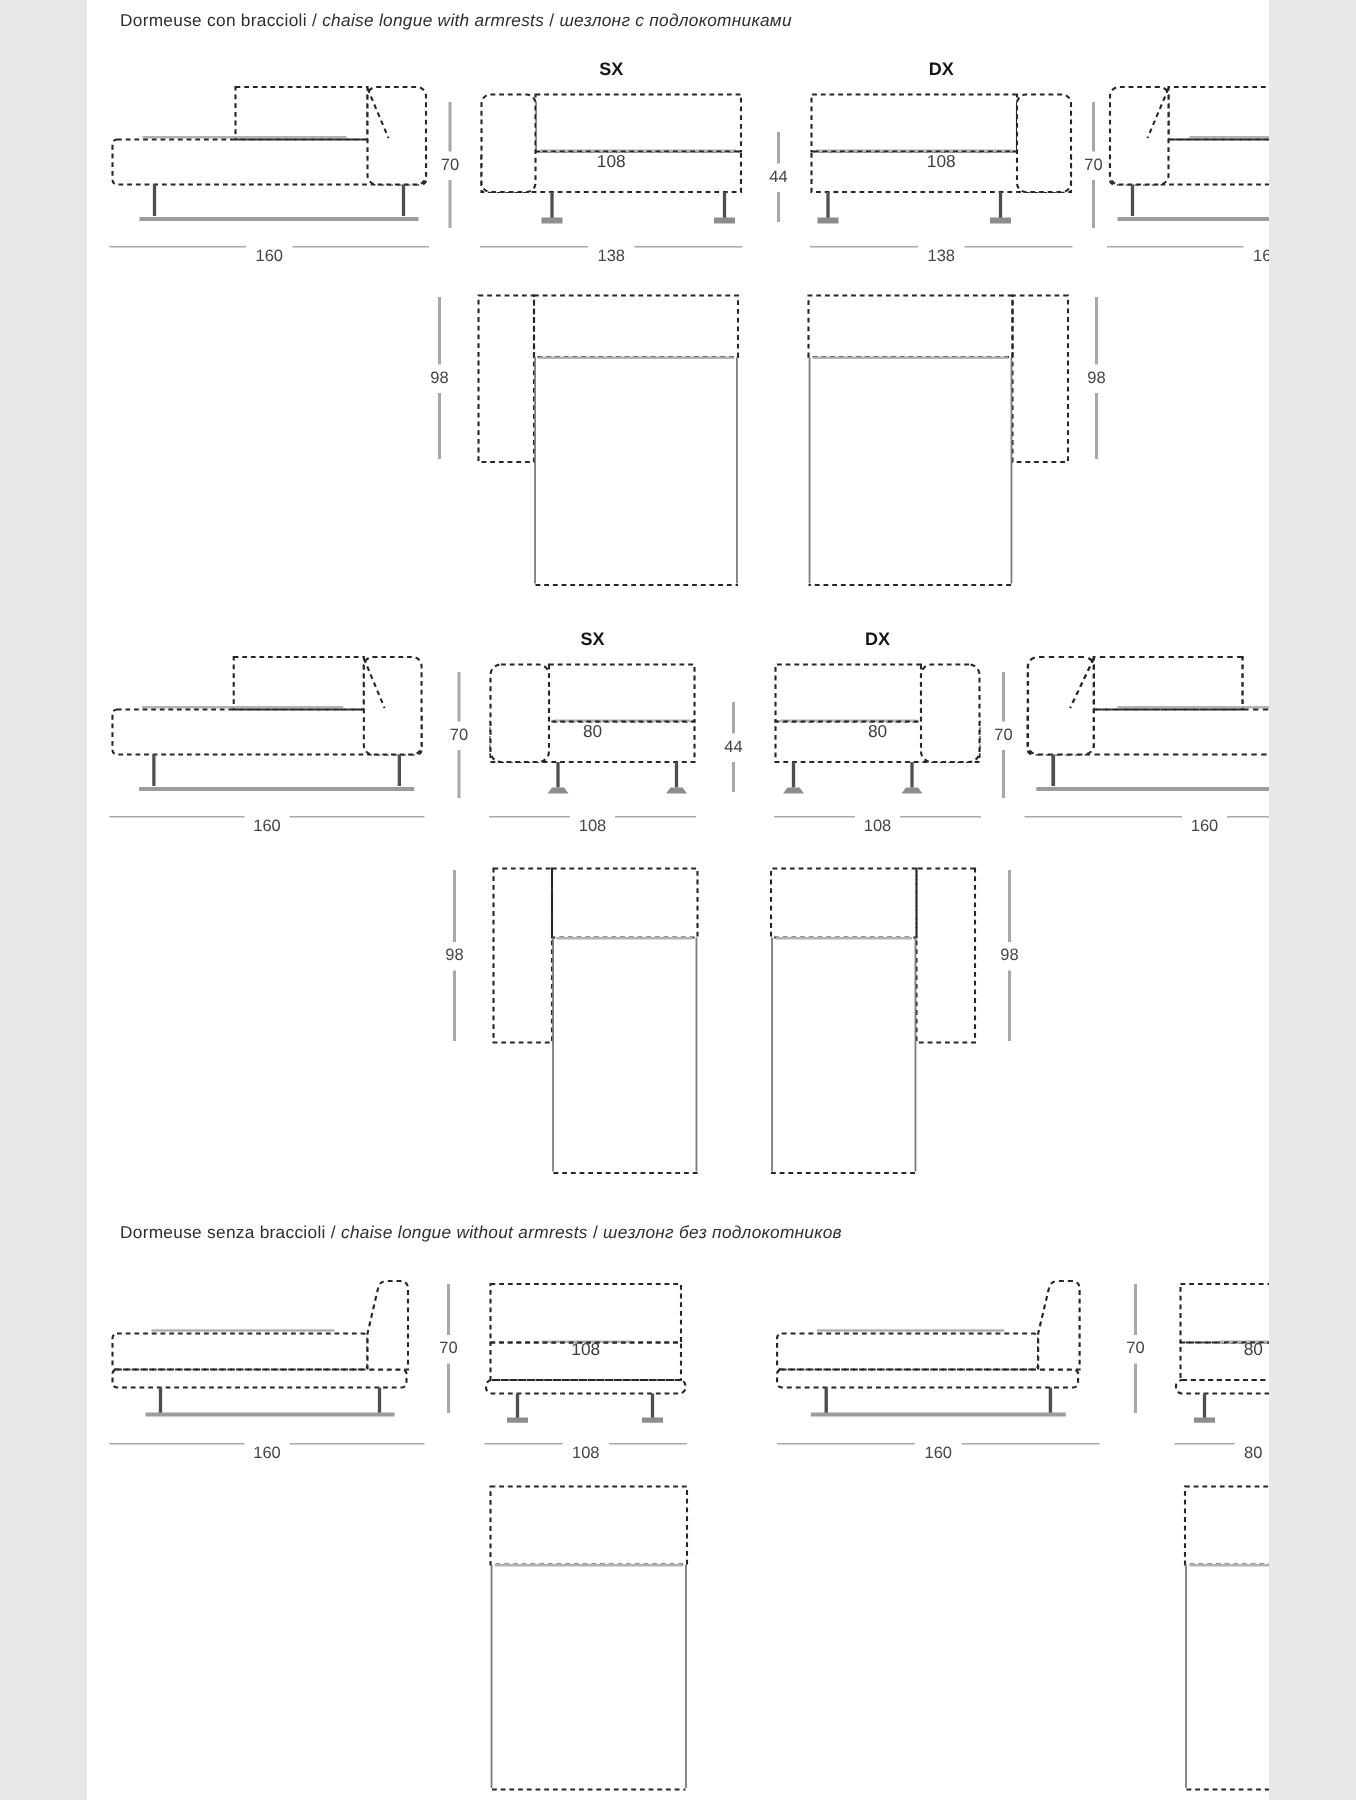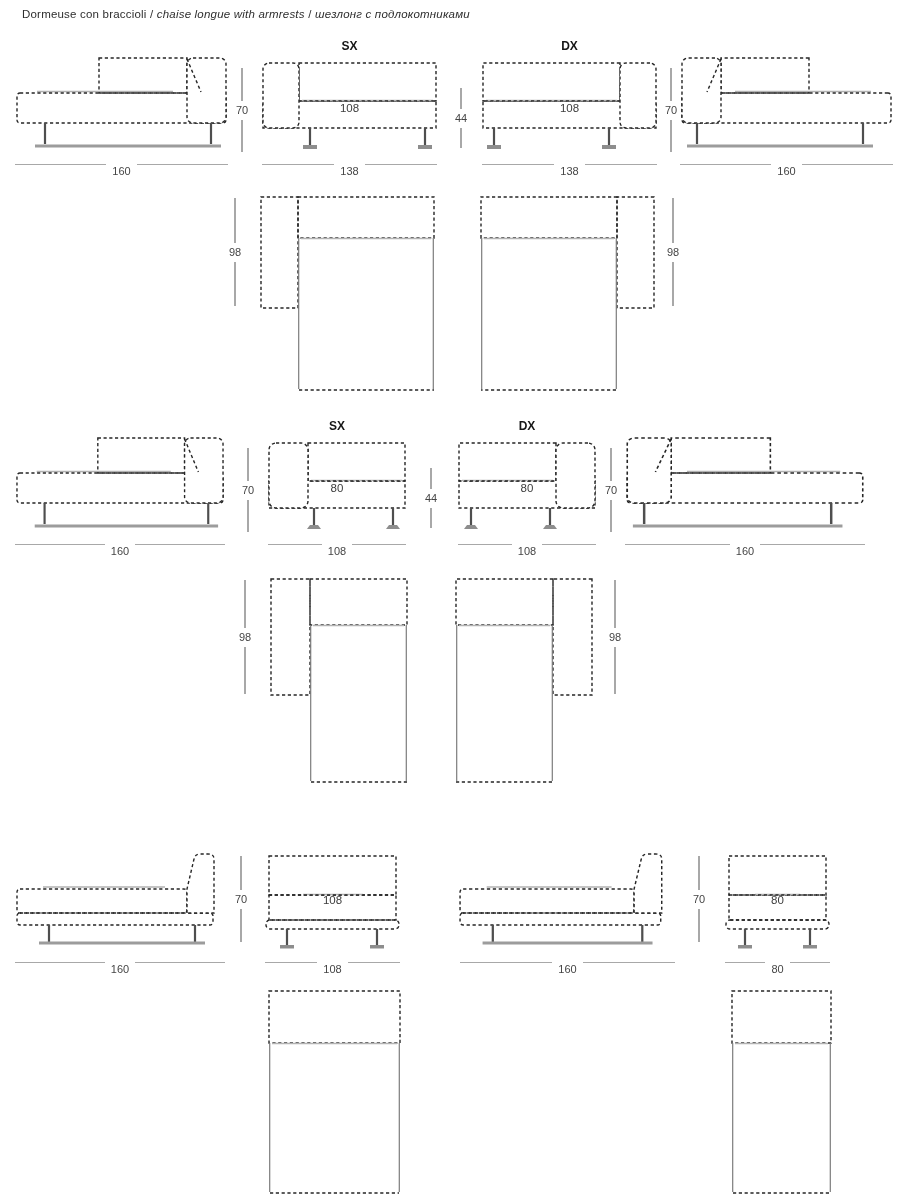--- a/index.html
+++ b/index.html
@@ -1,17 +1,17 @@
 <!DOCTYPE html>
 <html><head>
 <meta charset="utf-8">
 <style>
   html,body{margin:0;padding:0;background:#e8e8e8;}
   .page{
-    position:relative;width:904px;height:1200px;margin:0 auto;
+    position:relative;width:788px;height:1200px;margin:0 auto;
     background:#ffffff;overflow:hidden;
     font-family:"Liberation Sans", sans-serif;
   }
   .title{
     position:absolute;font-size:11.5px;color:#2e2e2e;letter-spacing:.2px;white-space:nowrap;
   }
   .title em{font-style:italic;}
   .vlabel{
     position:absolute;text-align:center;font-weight:bold;font-size:12px;color:#161616;
   }
@@ -309,20 +309,27 @@
     </svg>
   <svg class="draw" style="left:455px;top:578px" width="138" height="207" viewBox="0 0 138 207">
       <use href="#sym-plan-arm-narrow" transform="translate(138,0) scale(-1,1)"></use>
     </svg>
   <div class="dim-v" style="left:604px;top:580px;height:114px">
     <i></i>
       <span>98</span>
       <i></i>
   </div>
 
+  <div class="title" style="left:22px;top:816px">
+    <span>Dormeuse senza braccioli</span>
+    <span>/</span>
+    <em>chaise longue without armrests</em>
+    <span>/</span>
+    <em>шезлонг без подлокотников</em>
+  </div>
 
   <svg class="draw" style="left:15px;top:852px" width="210" height="95" viewBox="0 0 210 95">
       <use href="#sym-side-noarm"></use>
     </svg>
 
   <div class="dim-v" style="left:230px;top:856px;height:86px">
     <i></i>
       <span>70</span>
       <i></i>
   </div>

